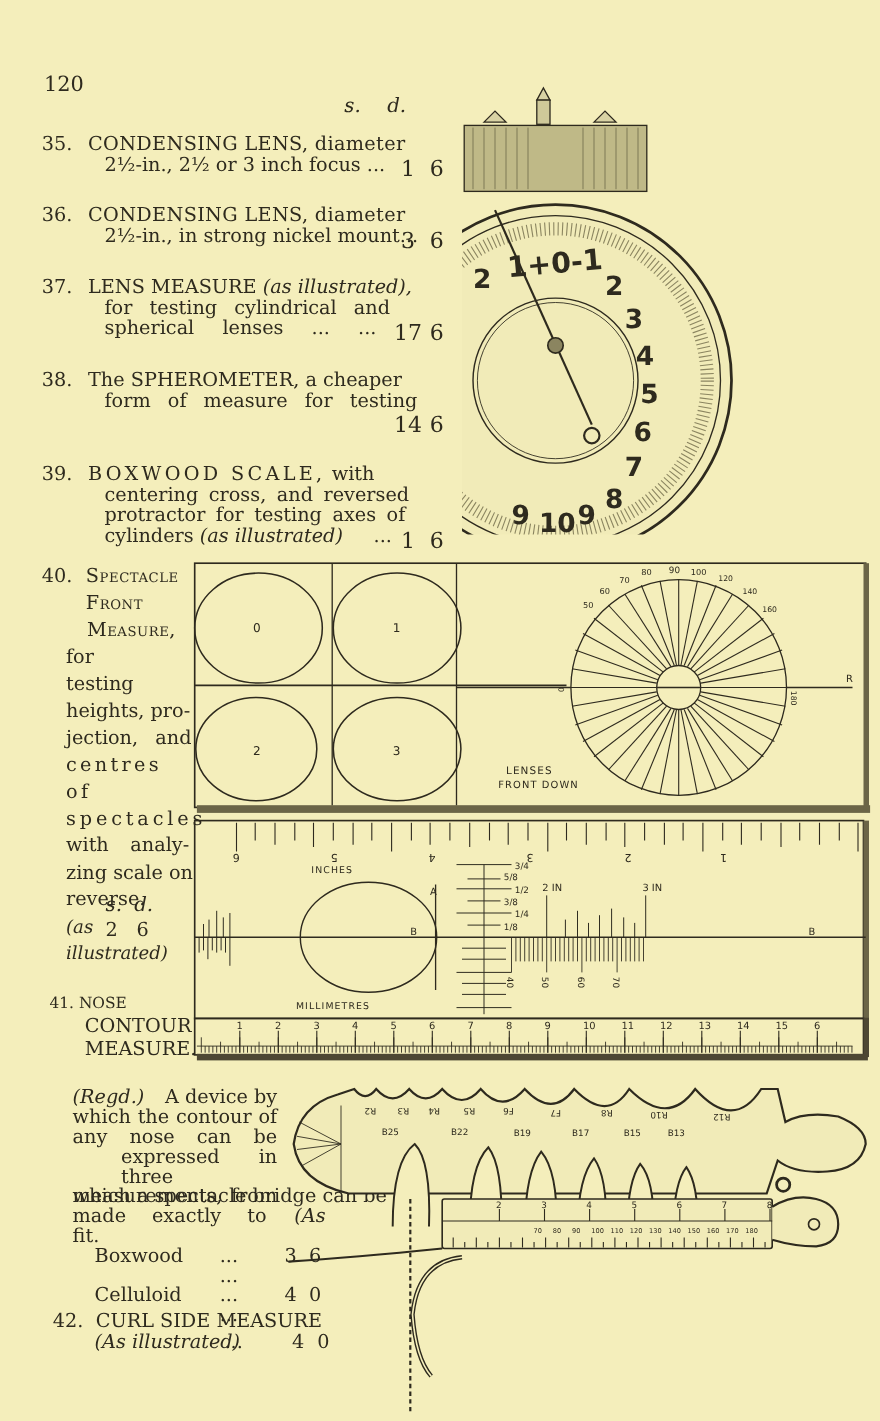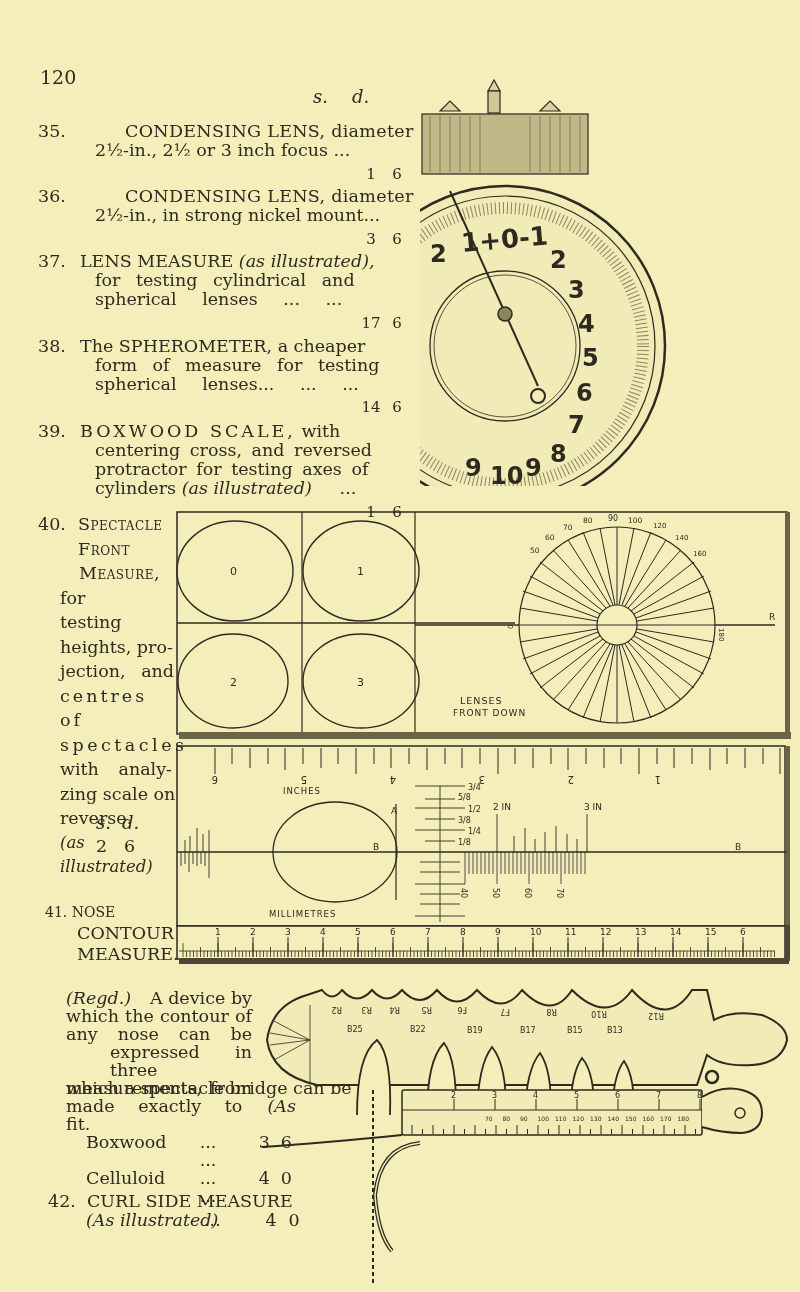--- a/index.html
+++ b/index.html
@@ -10,24 +10,24 @@
     font-family: "DejaVu Serif", "Liberation Serif", serif;
     position:relative;
   }
   .abs { position:absolute; }
   .page-num { left:40px; top:66px; font-size:19px; }
   .sd-head { font-style:italic; font-size:18px; }
   .item { position:absolute; left:38px; width:340px; font-size:17.5px; line-height:19px; }
   .item .num { position:absolute; left:0; top:0; }
   .item .body { margin-left:42px; }
   .item .line { display:block; white-space:nowrap; text-align:justify; }
-  .caps { letter-spacing:0.3px;margin-left:45px; }
+  .caps { letter-spacing:0.3px; }
   .wide { letter-spacing:3px; }
   .it { font-style:italic; }
-  .price { position:absolute; font-size:15px;margin-top:24px; }
+  .price { position:absolute; font-size:20px; }
   .price span { display:inline-block; width:26px; text-align:center; }
   .smallcaps { font-variant:small-caps; letter-spacing:0.5px; }
   svg text { font-family: "DejaVu Sans", "Liberation Sans", sans-serif; fill:#2e2a1e; }
   .ink { stroke:#2e2a1e; fill:none; }
 </style>
 </head>
 <body>
 
 <div class="abs page-num">120</div>
 
@@ -66,21 +66,20 @@
 </div>
 <div class="price" style="left:358px;top:290px;width:60px;">
   <span>17</span><span>6</span>
 </div>
 
 <div class="item" style="top:337px;">
   <span class="num">38.</span>
   <div class="body">
     <span class="line">The SPHEROMETER, a cheaper</span>
     <span class="line" style="padding-left:15px;word-spacing:10px;">form of measure for testing</span>
-    <span class="line" style="padding-left:15px;word-spacing:20px;">spherical lenses... ... ...</span>
   </div>
 </div>
 <div class="price" style="left:358px;top:374px;width:60px;">
   <span>14</span><span>6</span>
 </div>
 
 <div class="item" style="top:422px;">
   <span class="num">39.</span>
   <div class="body">
     <span class="line"><span class="wide">BOXWOOD SCALE,</span> <span>with</span></span>

